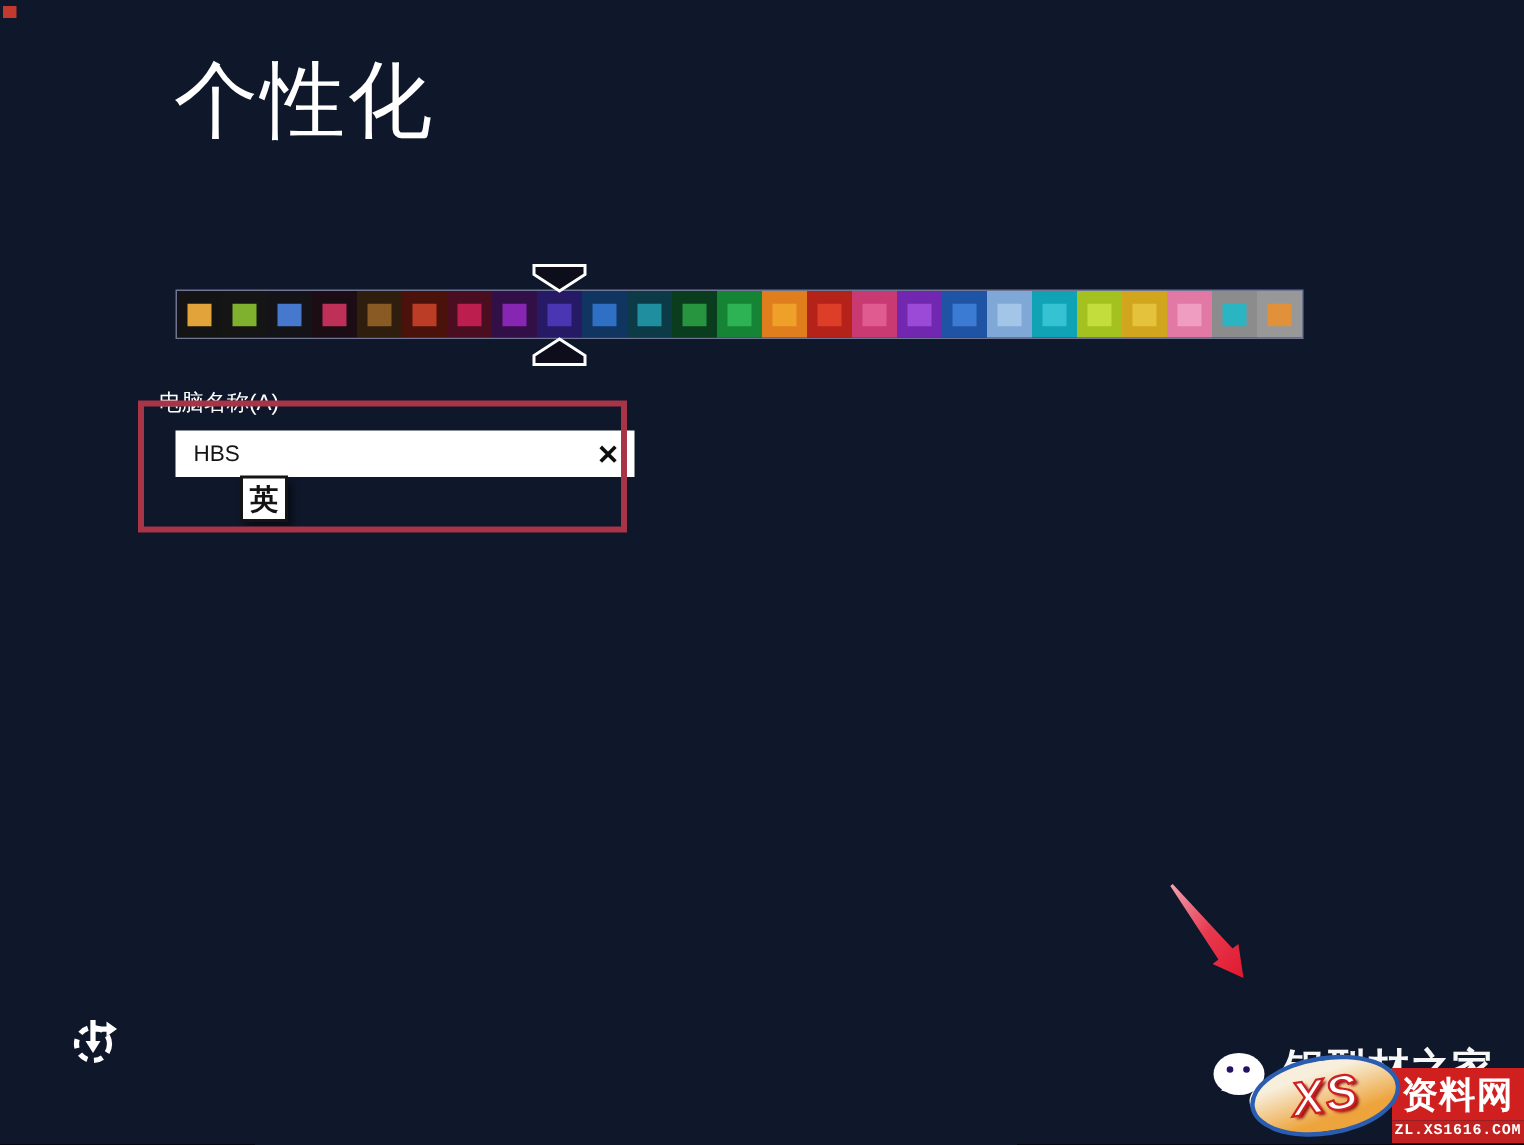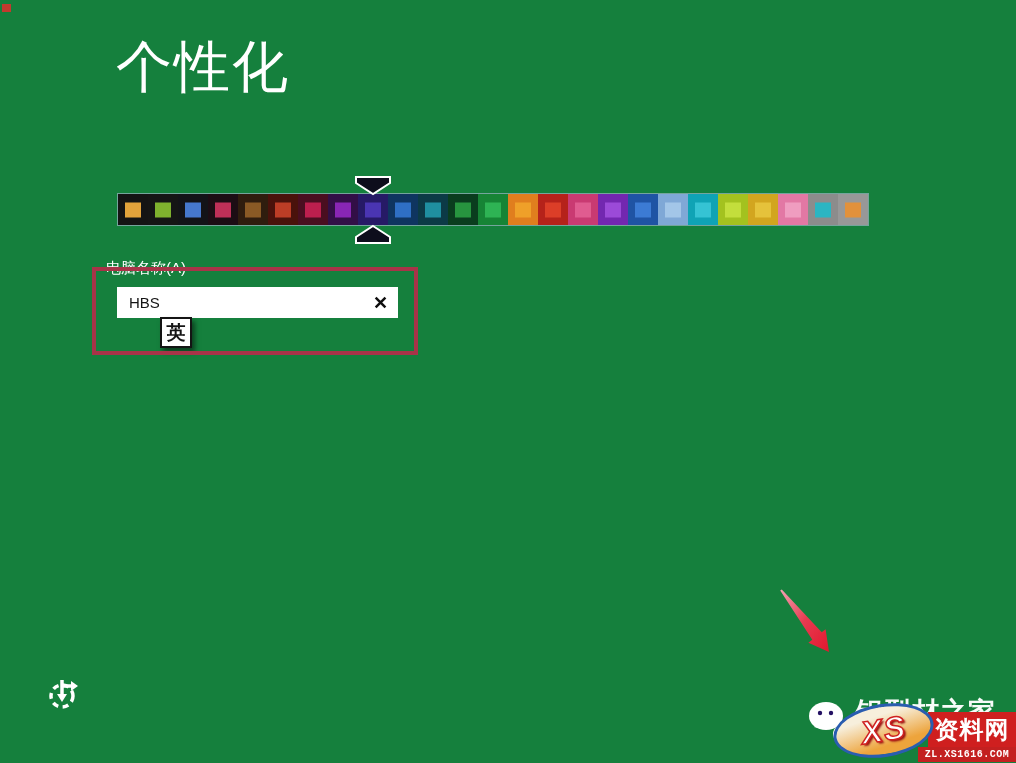--- a/index.html
+++ b/index.html
@@ -22,21 +22,21 @@
     position:absolute;left:117px;top:193px;width:752px;height:33px;
     display:flex;box-sizing:border-box;
     border:1px solid rgba(195,195,235,.55);
   }
   .cell{flex:1 1 0;position:relative;}
   .sq{position:absolute;left:50%;top:50%;transform:translate(-50%,-50%);width:16px;height:15px;}
   .marker{position:absolute;width:38px;height:21px;}
   
   .pc-label{position:absolute;left:106px;top:259px;color:#fff;font-size:15px;z-index:1;}
   .name-input{
-    position:absolute;left:117px;top:287px;width:281px;height:31px;background:#fff;
+    position:absolute;left:117px;top:287px;width:306px;height:31px;background:#fff;
     display:flex;align-items:center;box-sizing:border-box;padding:0 10px 0 12px;z-index:1;
   }
   .name-value{flex:1;color:#141414;font-size:15px;}
   .clear-x{color:#0d0d0d;font-size:18px;font-weight:bold;line-height:1;}
   .ime-badge{
     position:absolute;left:160px;top:317px;width:32px;height:31px;background:#fff;
     border:2px solid #141414;box-sizing:border-box;color:#141414;font-size:19px;font-weight:bold;
     display:flex;align-items:center;justify-content:center;
     box-shadow:3px 4px 5px rgba(0,0,0,.5);z-index:2;
   }
@@ -59,40 +59,40 @@
     font-size:27px;font-weight:bold;letter-spacing:1px;z-index:5;white-space:nowrap;
   }
   
   .xs-logo{position:absolute;left:833px;top:700px;width:183px;height:62px;z-index:7;}
   .logo-red-main{
     position:absolute;right:0;top:12px;width:88px;height:35px;background:#cf1f1f;
     color:#fff;font-size:24px;font-weight:bold;display:flex;align-items:center;
     justify-content:center;letter-spacing:1px;z-index:1;
   }
   .logo-red-url{
-    position:absolute;right:0;top:47px;width:98px;height:15px;background:#c32020;
+    position:absolute;right:0;top:47px;width:88px;height:15px;background:#c32020;
     color:#fff;font-size:10px;font-weight:bold;display:flex;align-items:center;
     justify-content:center;letter-spacing:.5px;z-index:1;
     font-family:"Liberation Mono",monospace;
   }
   .logo-ellipse{
     position:absolute;left:0;top:4px;width:101px;height:53px;border-radius:50%;
     border:3px solid #2a5db0;box-sizing:border-box;
     background:linear-gradient(170deg,#f7efdc 25%,#eda43c 75%);
     transform:rotate(-9deg);display:flex;align-items:center;justify-content:center;z-index:2;
   }
   .logo-xs{
     font-size:32px;font-weight:bold;font-style:italic;color:#fff;
     -webkit-text-stroke:1.5px #cf2020;text-shadow:2px 2px 2px #991010;letter-spacing:1px;
   }
 </style>
 </head>
 <body>
 
-<div class="screen" style="background: #15803d;">
+<div class="screen" style="background: #0f172a;">
 
   <div class="corner-dot"></div>
 
   <div class="title">个性化</div>
 
 
   <div class="strip">
       <div class="cell" style="background: rgb(20, 20, 20);">
         <div class="sq" style="background: rgb(226, 163, 59);"></div>
       </div>

